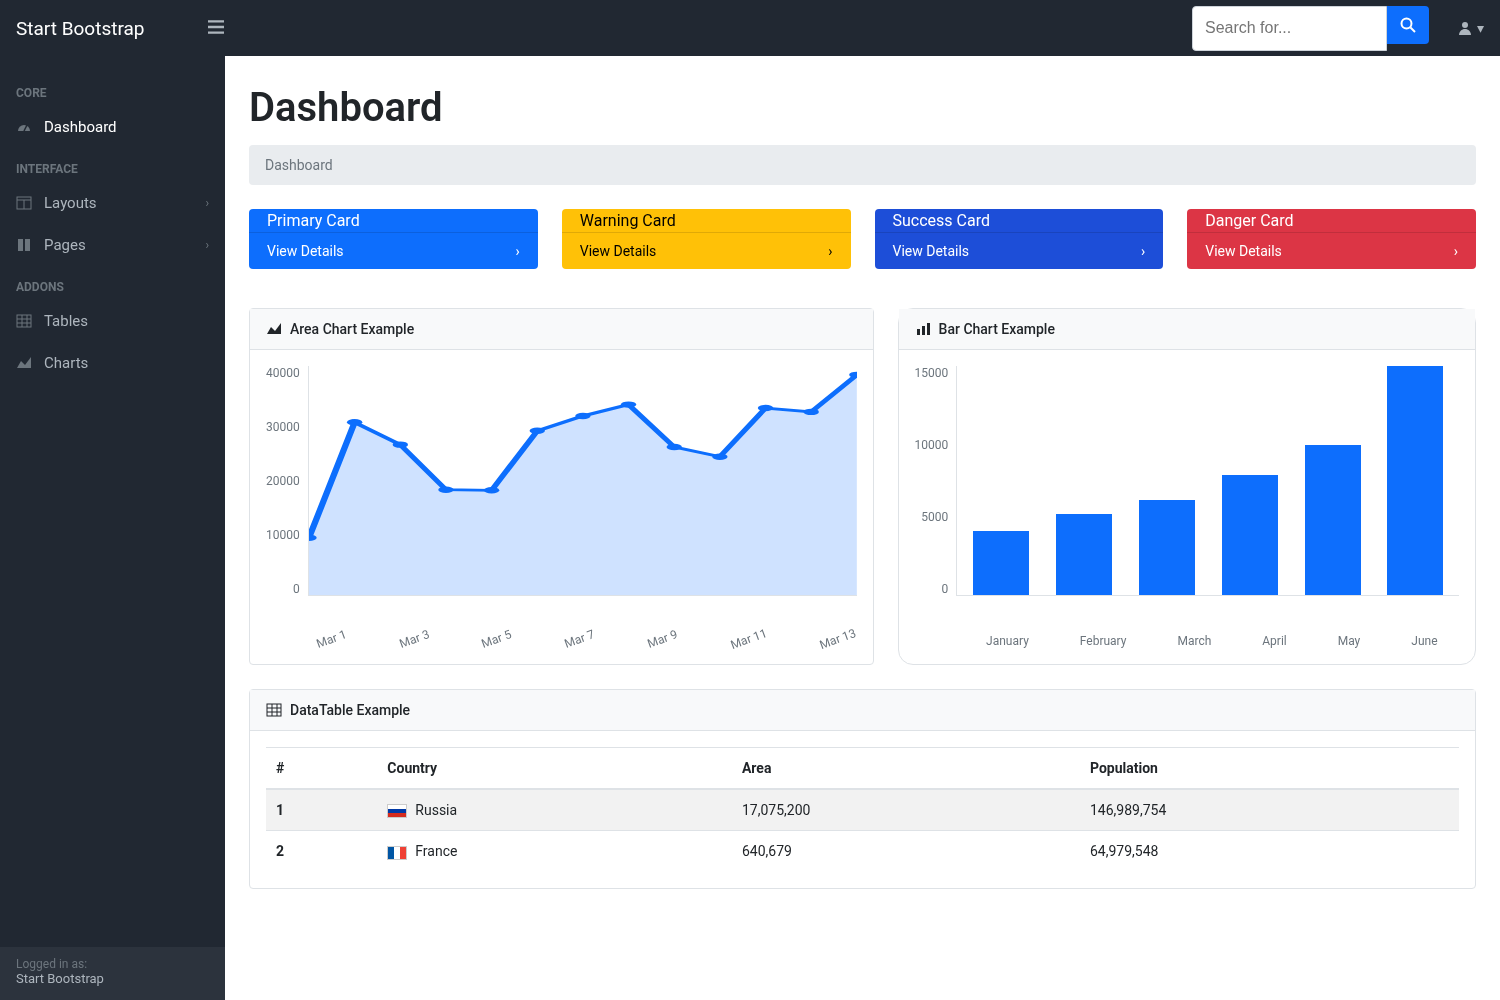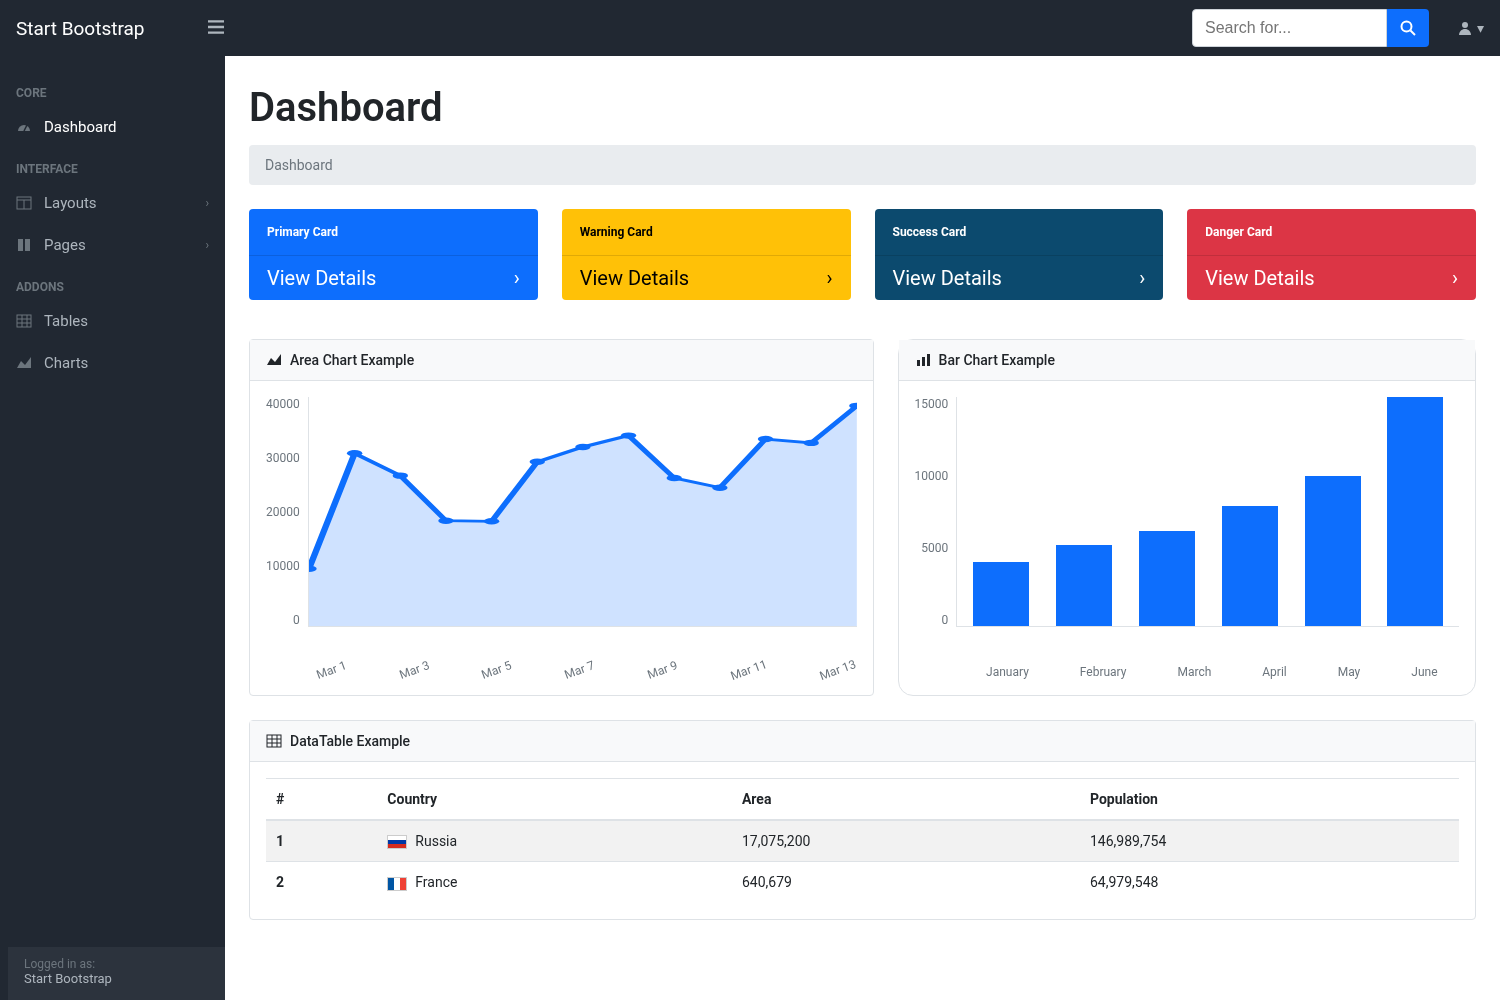--- a/index.html
+++ b/index.html
@@ -22,21 +22,21 @@
   color: #fff;
   font-size: 19px;
   font-weight: 400;
   padding-right: 48px;
 }
 .bars-icon { color: #adb5bd; cursor: pointer; font-size: 18px; }
 .topnav-spacer { flex: 1; }
 .search-group { display: flex; }
 .search-input {
   width: 195px;
-  height: 38px;
+  height: 45px;
   border: 1px solid #ced4da;
   border-radius: 4px 0 0 4px;
   padding: 0 12px;
   font-size: 16px;
 }
 .search-btn {
   width: 42px;
   height: 38px;
   background: #0d6efd;
   border: none;
@@ -76,21 +76,20 @@
   gap: 10px;
 }
 .nav-link.active { color: #fff; }
 .nav-link .nav-icon { width: 18px; color: #6c757d; display:inline-flex; }
 .nav-link .chev { margin-left: auto; color: #6c757d; font-size: 12px; }
 .sidenav-footer {
   background: #2c333d;
   padding: 10px 16px 14px;
   font-size: 13px;
   color: #adb5bd;
-  margin-left: 8px;
 }
 .sidenav-footer .small { font-size: 12px; color: #6c757d; }
 
 .main {
   flex: 1;
   padding: 16px 24px 40px;
   overflow: auto;
 }
 .page-title {
   font-size: 40px;
@@ -104,34 +103,34 @@
   border-radius: 4px;
   color: #6c757d;
   margin-bottom: 24px;
 }
 .stat-row { display: flex; gap: 24px; margin-bottom: 24px; }
 .stat-card {
   flex: 1;
   border-radius: 4px;
   color: #fff;
 }
-.stat-card .stat-body { padding: 16px 18px; font-size: 12px; font-weight: bold; }
+.stat-card .stat-body { padding: 2px 18px; font-size: 16px; }
 .stat-card .stat-foot {
   display: flex;
   align-items: center;
   justify-content: space-between;
   padding: 10px 18px;
   border-top: 1px solid rgba(0,0,0,0.12);
-  font-size: 20px;
+  font-size: 14px;
   cursor: pointer;
 }
 .bg-primary { background: #0d6efd; }
 .bg-warning { background: #ffc107; color:#000; }
 .bg-warning .stat-foot { color:#000; }
-.bg-success { background: #0c4a6e; }
+.bg-success { background: #1d4ed8; }
 .bg-danger  { background: #dc3545; }
 
 .chart-row { display: flex; gap: 24px; margin-bottom: 24px; }
 .card {
   border: 1px solid #dee2e6;
   border-radius: 4px;
   background: #fff;
   margin-top: 15px;
 }
 .card-header {

